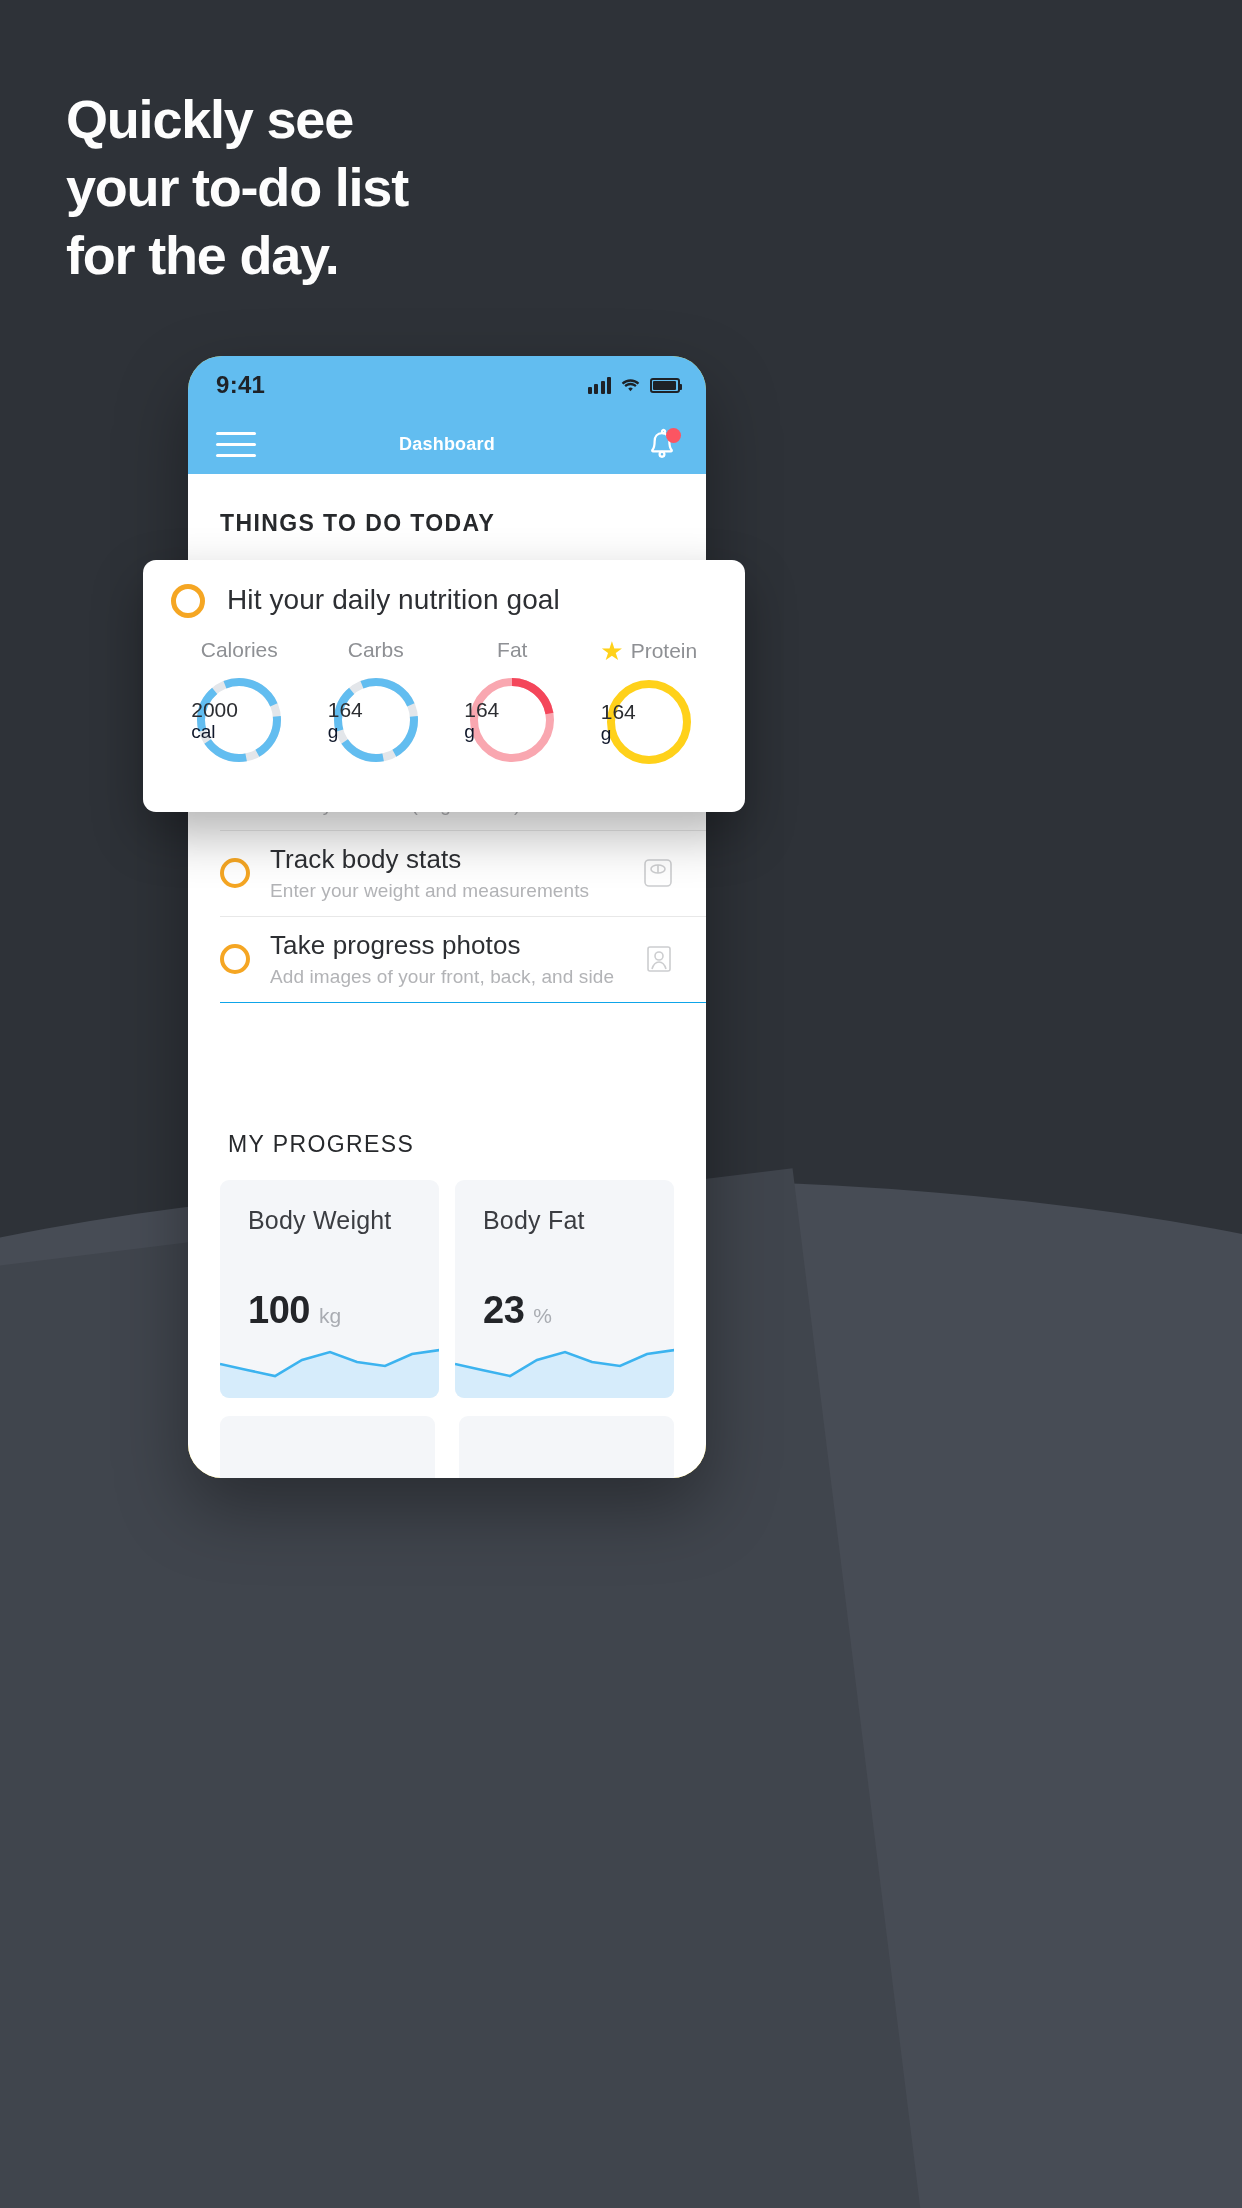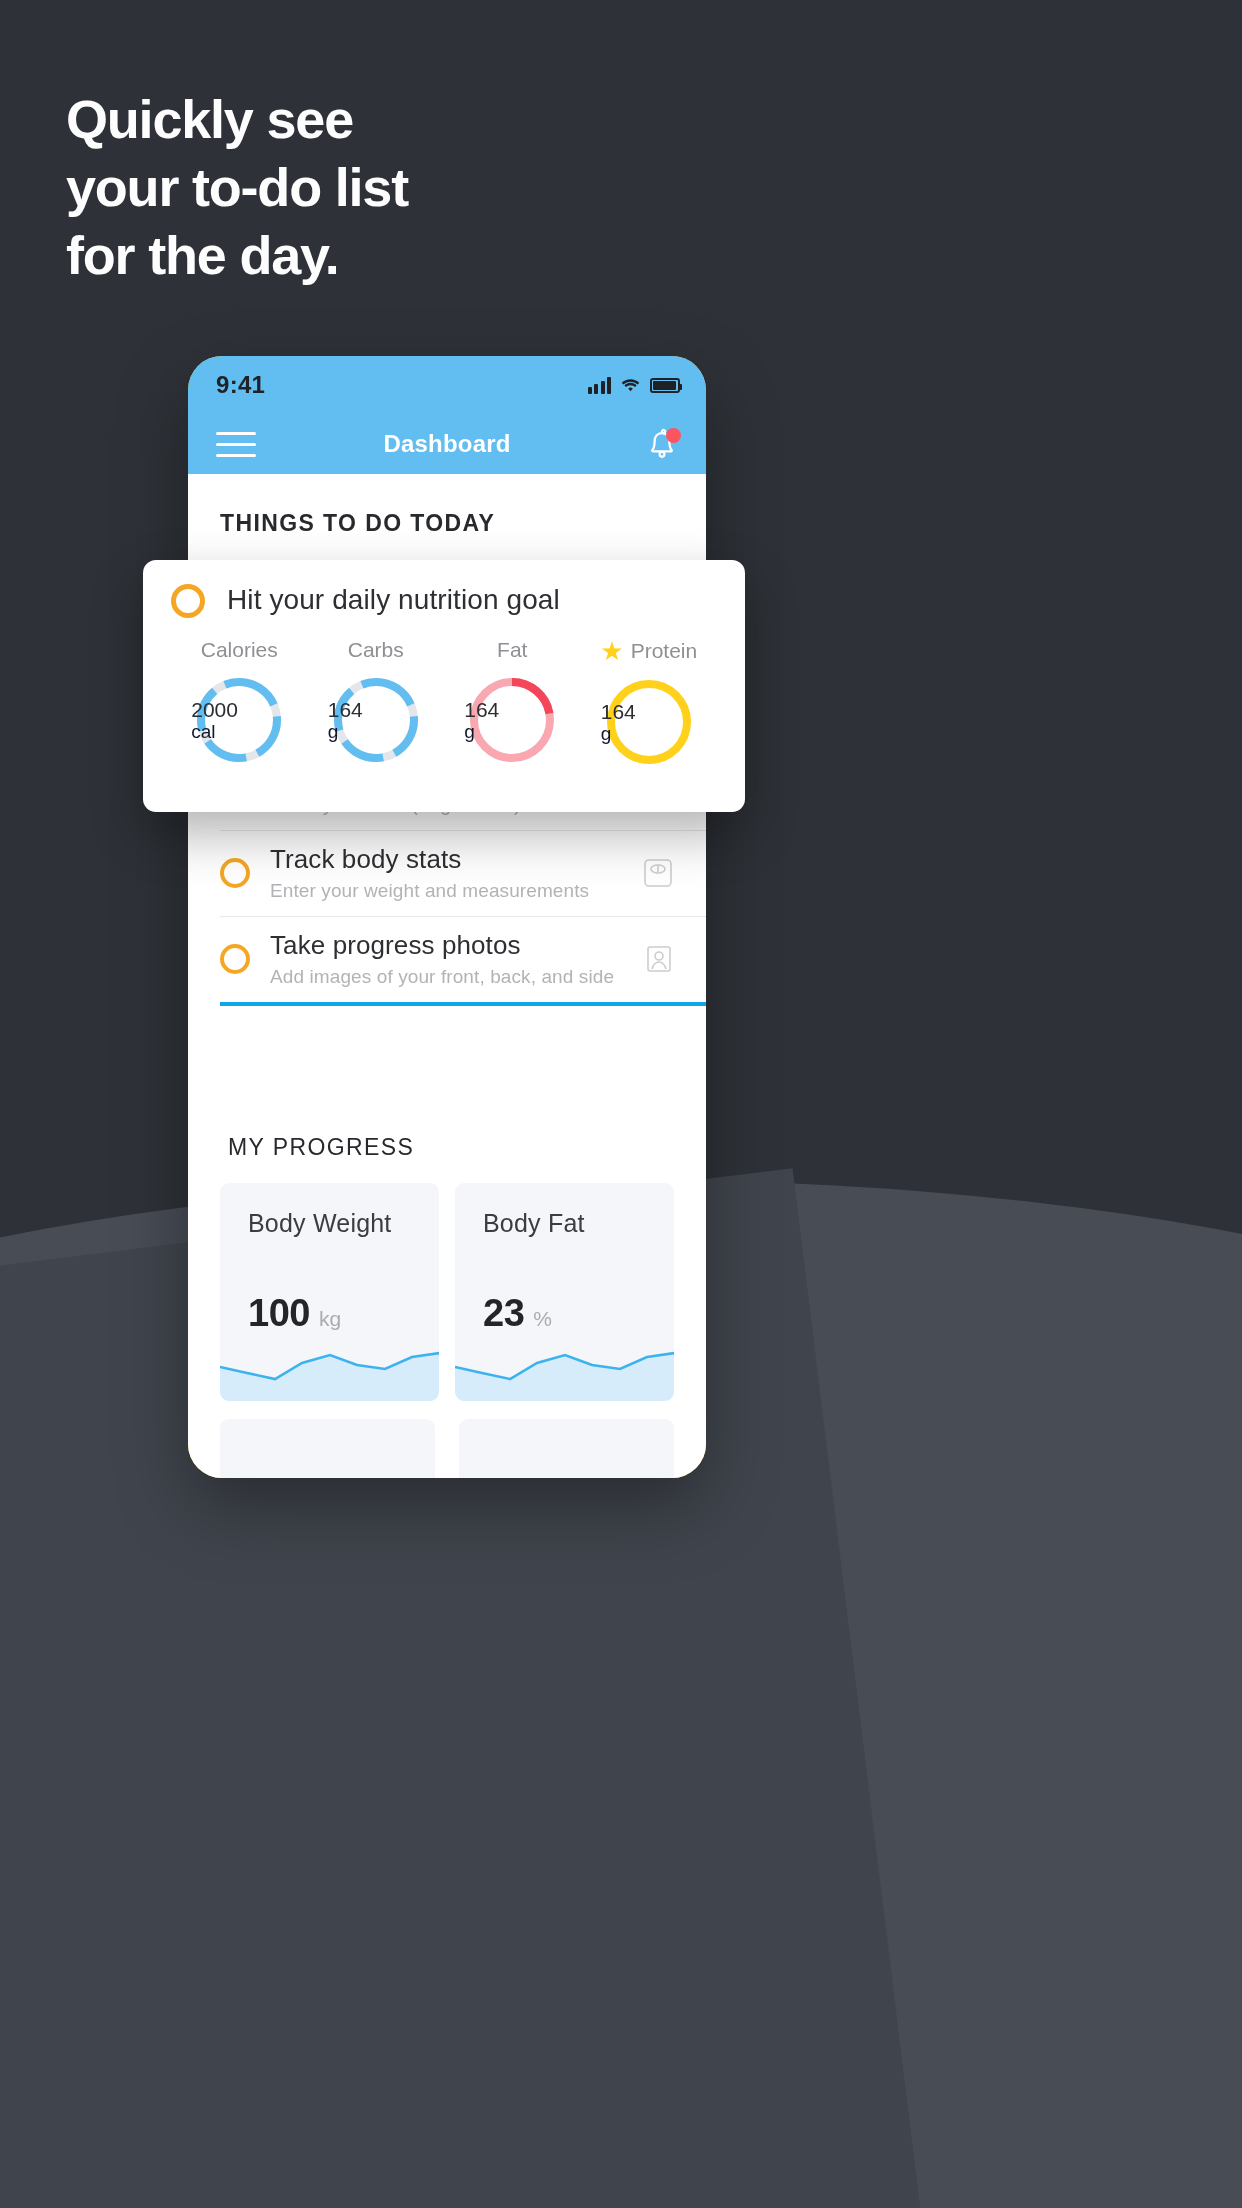--- a/index.html
+++ b/index.html
@@ -91,21 +91,21 @@
     display:flex;
     align-items:center;
     justify-content:space-between;
     padding:0 24px 0 28px;
     position:relative;
   }
   .hamburger { width:40px; display:flex; flex-direction:column; gap:8px; cursor:pointer; }
   .hamburger span { display:block; height:3px; background:#fff; border-radius:2px; }
   .nav-title {
     position:absolute; left:0; right:0; text-align:center;
-    color:#ffffff; font-size:24px; font-weight:600; letter-spacing:.2px;
+    color:#ffffff; font-size:18px; font-weight:600; letter-spacing:.2px;
     pointer-events:none;
   }
   .bell-wrap { position:relative; width:40px; height:40px; display:flex; align-items:center; justify-content:center; }
   .bell-dot { position:absolute; right:1px; top:4px; width:15px; height:15px; border-radius:50%; background:#fc5562; }
 
   
   .content { background:#fff; height:1004px; position:relative; }
   .section-title {
     color:#27292c;
     font-size:23px;
@@ -115,21 +115,21 @@
   }
 
   
   .todo-list { margin-top:18px; padding:0 0 0 32px; }
   .todo-row {
     display:flex; align-items:center;
     padding:14px 26px 14px 0;
     border-bottom:1px solid #e8e8e8;
     min-height:78px;
   }
-  .todo-row:last-child { border-bottom:4px solid #0ea5e9; }
+  .todo-row:last-child { border-bottom:1px solid #0ea5e9; }
   .ring {
     width:30px; height:30px; border-radius:50%;
     border:4px solid #f5a623;
     flex:0 0 auto; margin-right:20px;
   }
   .ring.green { border-color:#42cc63; }
   .todo-texts { flex:1 1 auto; }
   .todo-title { font-size:26px; color:#2d2f33; line-height:1.15; letter-spacing:.1px; }
   .todo-sub { font-size:19px; color:#b2b3b6; margin-top:5px; letter-spacing:.1px; }
   .todo-icon { width:44px; height:44px; flex:0 0 auto; opacity:.5; }

